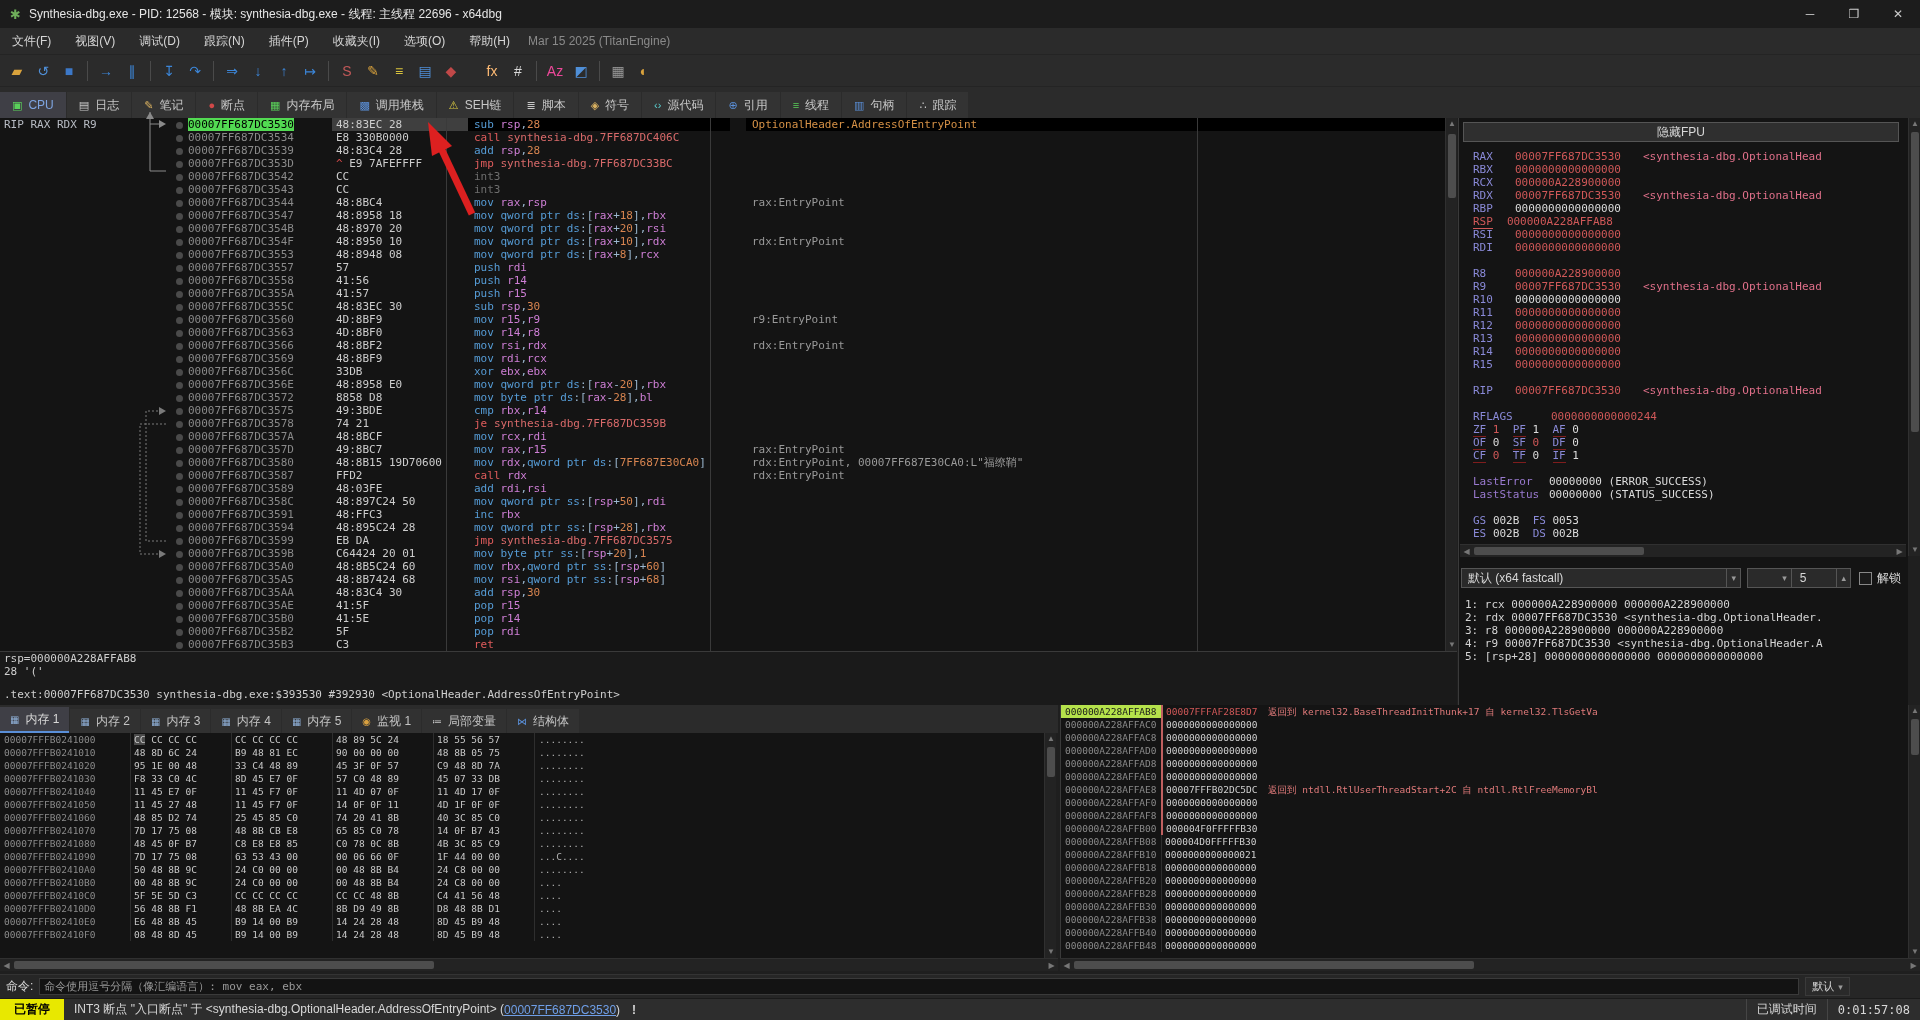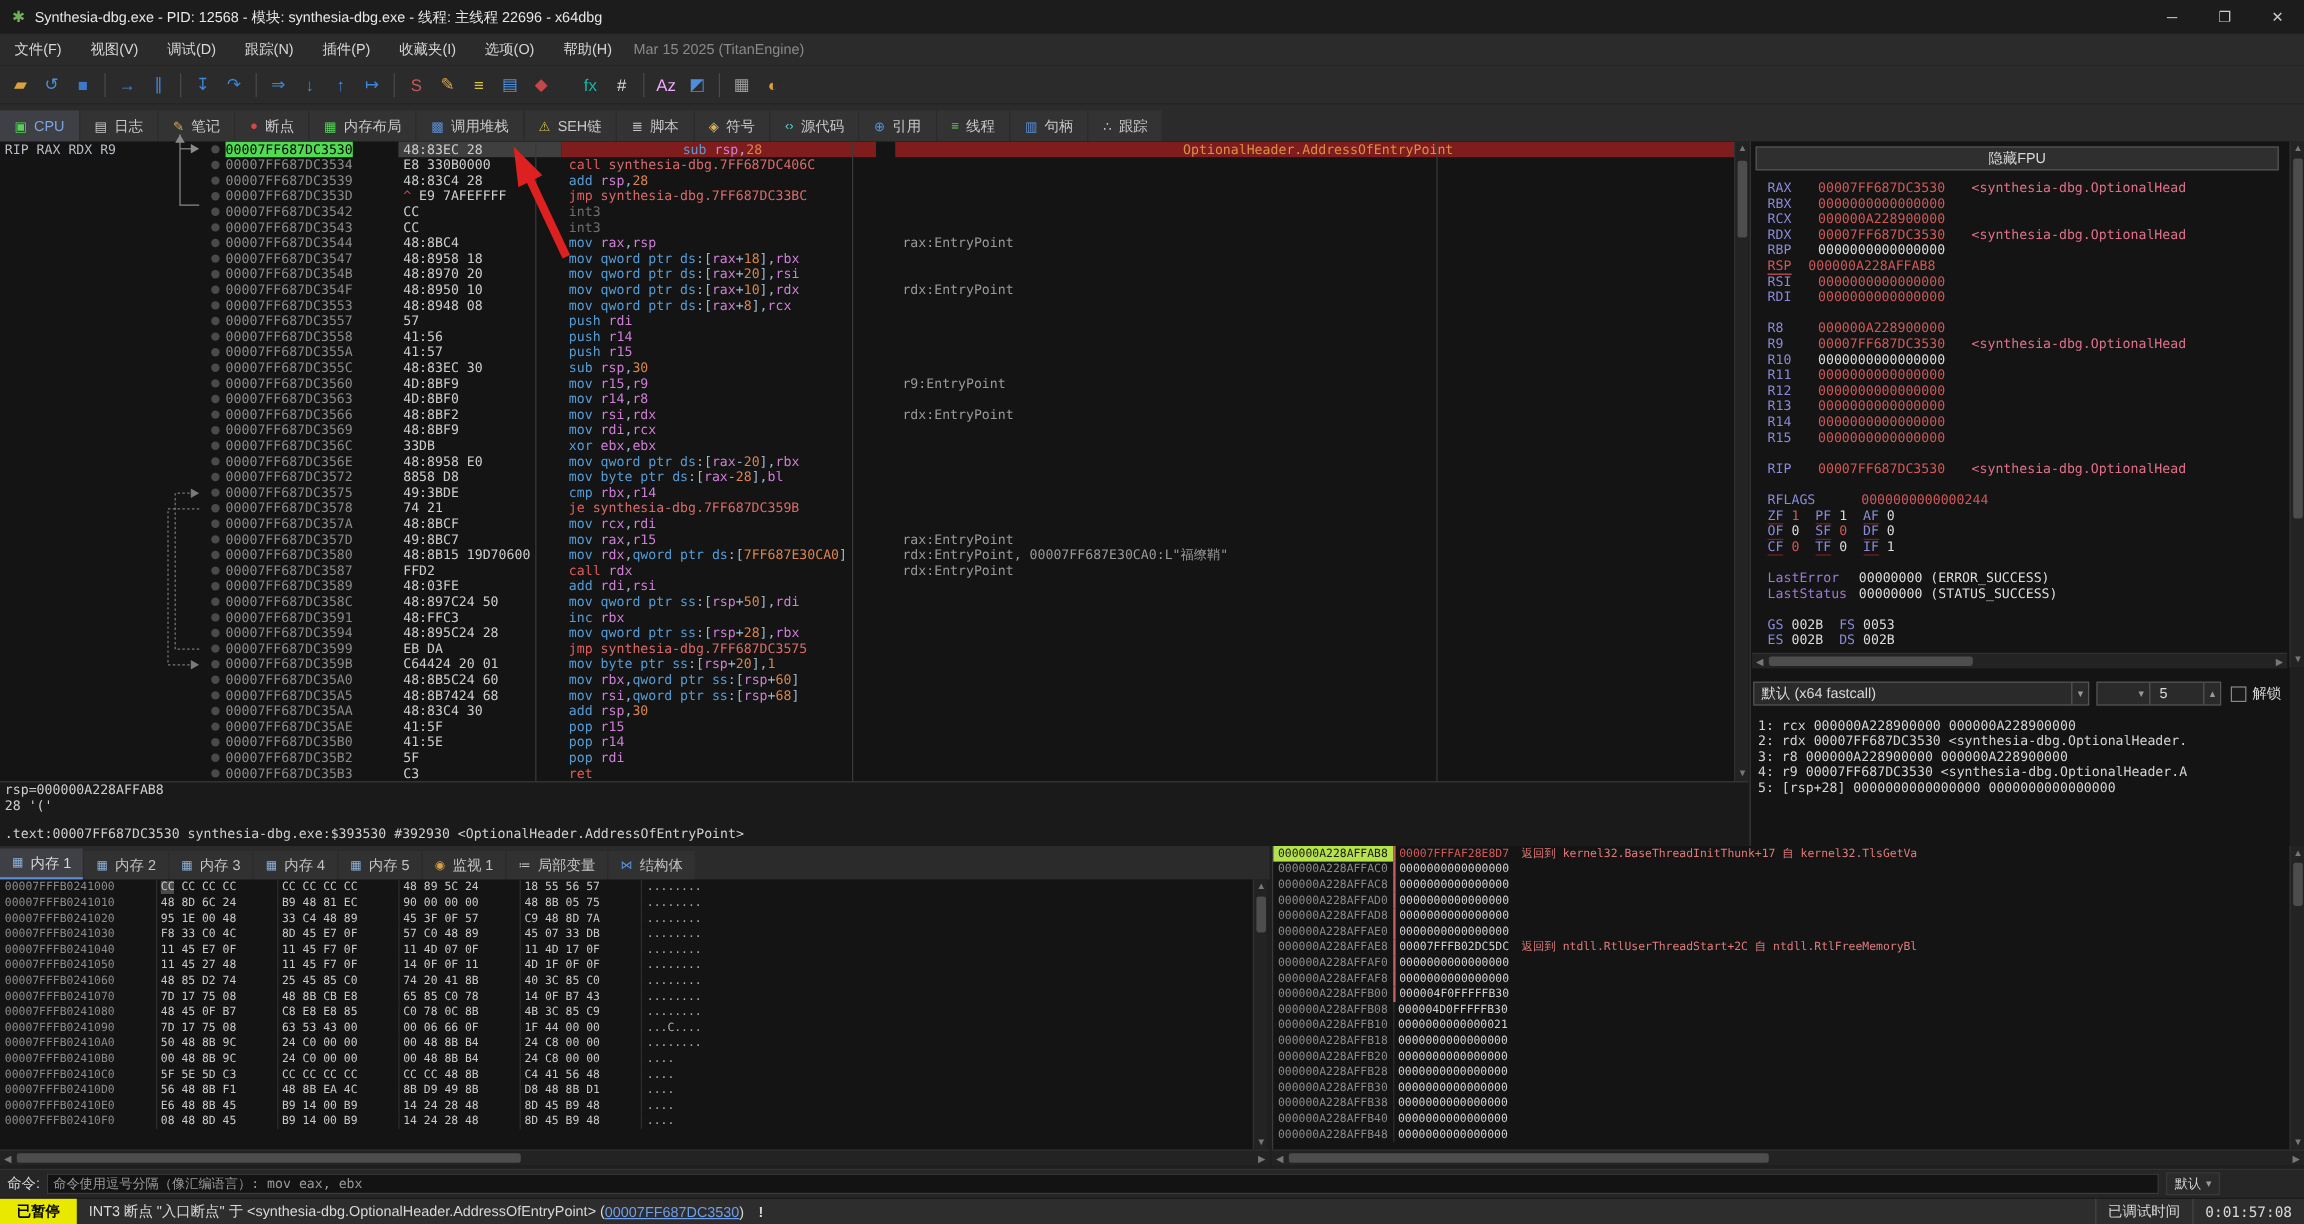--- a/index.html
+++ b/index.html
@@ -27,21 +27,21 @@
   .dis-row{display:flex;height:13px;line-height:13px;font-size:11px;white-space:pre;}
   .dis-gutter{width:170px;flex:none;}
   .dis-dot-c{width:18px;flex:none;text-align:center;}
   .dis-dot{display:inline-block;width:7px;height:7px;border-radius:50%;background:#4a4a4a;vertical-align:middle;}
   .dis-addr{width:144px;flex:none;color:#8a8a8a;}
   .dis-bytes{width:136px;flex:none;color:#cdcdcd;padding-left:4px;box-sizing:border-box;}
   .dis-instr{width:262px;flex:none;padding-left:6px;box-sizing:border-box;color:#c8c8c8;}
   .dis-comment{flex:1;padding-left:6px;box-sizing:border-box;color:#999999;overflow:hidden;margin-left:16px;}
   .dis-row.sel .dis-addr .a{background:#52da52;color:#000;}
   .dis-row.sel .dis-bytes{background:#3f3f3f;}
-  .dis-row.sel .dis-instr,.dis-row.sel .dis-comment{background:#7f1d1d;text-align:center;}
+  .dis-row.sel .dis-instr,.dis-row.sel .dis-comment{background:#000000;}
   .t-b{color:#569cd6}.t-r{color:#e05c5c}.t-g{color:#6e6e6e}.t-reg{color:#cf7fd6}
   .t-n{color:#d88550}.t-m{color:#d96a6a}.t-d{color:#9cb8d0}
   .c-o{color:#d69146}
   .byte-mark{color:#d04848;}
   .vline{position:absolute;top:118px;height:533px;width:1px;background:#3a3a3a;}
   #gutter-regs{position:absolute;left:4px;top:118px;font-size:11px;color:#b8bcc4;letter-spacing:0;}
   
   .vscroll{position:absolute;width:12px;background:#232323;border-left:1px solid #303030;box-sizing:border-box;}
   .vthumb{position:absolute;left:2px;width:8px;background:#4d4d4d;border-radius:2px;}
   .sarrow{position:absolute;left:0;width:12px;height:12px;color:#777;font-size:8px;line-height:12px;text-align:center;}
@@ -147,24 +147,24 @@
       <span class="tb-icon" style="color: rgb(60, 134, 216);">⇒</span>
       <span class="tb-icon" style="color: rgb(60, 134, 216);">↓</span>
       <span class="tb-icon" style="color: rgb(60, 134, 216);">↑</span>
       <span class="tb-icon" style="color: rgb(60, 134, 216);">↦</span>
       <span class="tb-sep"></span>
       <span class="tb-icon" style="color: rgb(192, 88, 88);">S</span>
       <span class="tb-icon" style="color: rgb(217, 162, 60);">✎</span>
       <span class="tb-icon" style="color: rgb(217, 195, 60);">≡</span>
       <span class="tb-icon" style="color: rgb(79, 143, 216);">▤</span>
       <span class="tb-icon" style="color: rgb(192, 72, 72);">◆</span>
-      <span class="tb-icon" style="color: #14b8a6; margin-left: 16px;">fx</span>
+      <span class="tb-icon" style="color: #fdba74; margin-left: 16px;">fx</span>
       <span class="tb-icon" style="color: rgb(216, 216, 216);">#</span>
       <span class="tb-sep"></span>
-      <span class="tb-icon" style="color: #f0abfc;">Az</span>
+      <span class="tb-icon" style="color: #ec4899;">Az</span>
       <span class="tb-icon" style="color: rgb(79, 143, 216);">◩</span>
       <span class="tb-sep"></span>
       <span class="tb-icon" style="color: rgb(154, 154, 154);">▦</span>
       <span class="tb-icon" style="color: rgb(217, 162, 60);">◐</span>
     </div>
 
   <div id="tabbar">
       <div class="tab active">
         <span class="ticon" style="color: rgb(90, 208, 90);">▣</span>
         <span>CPU</span>

